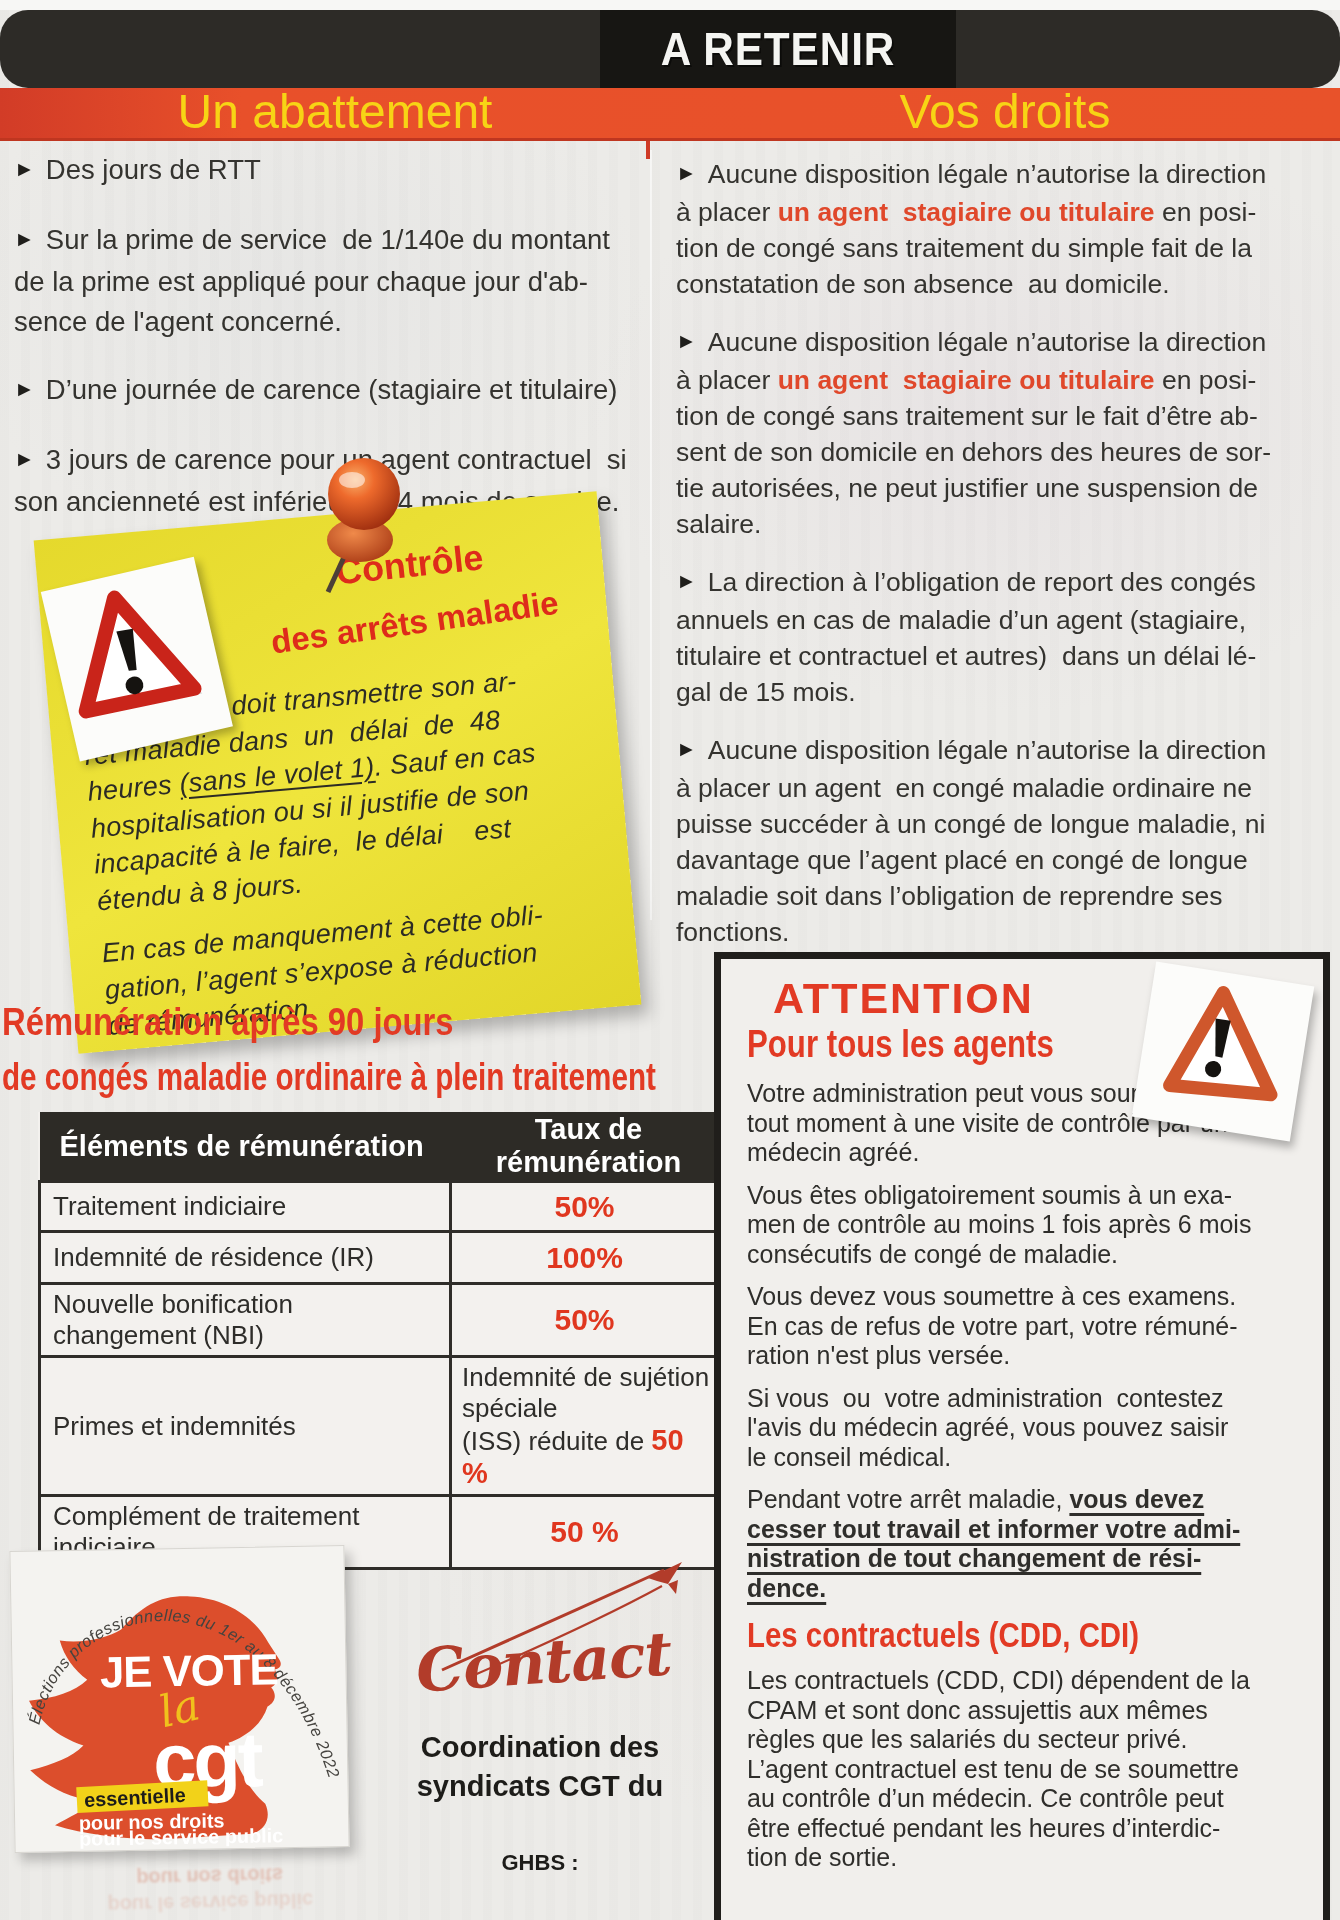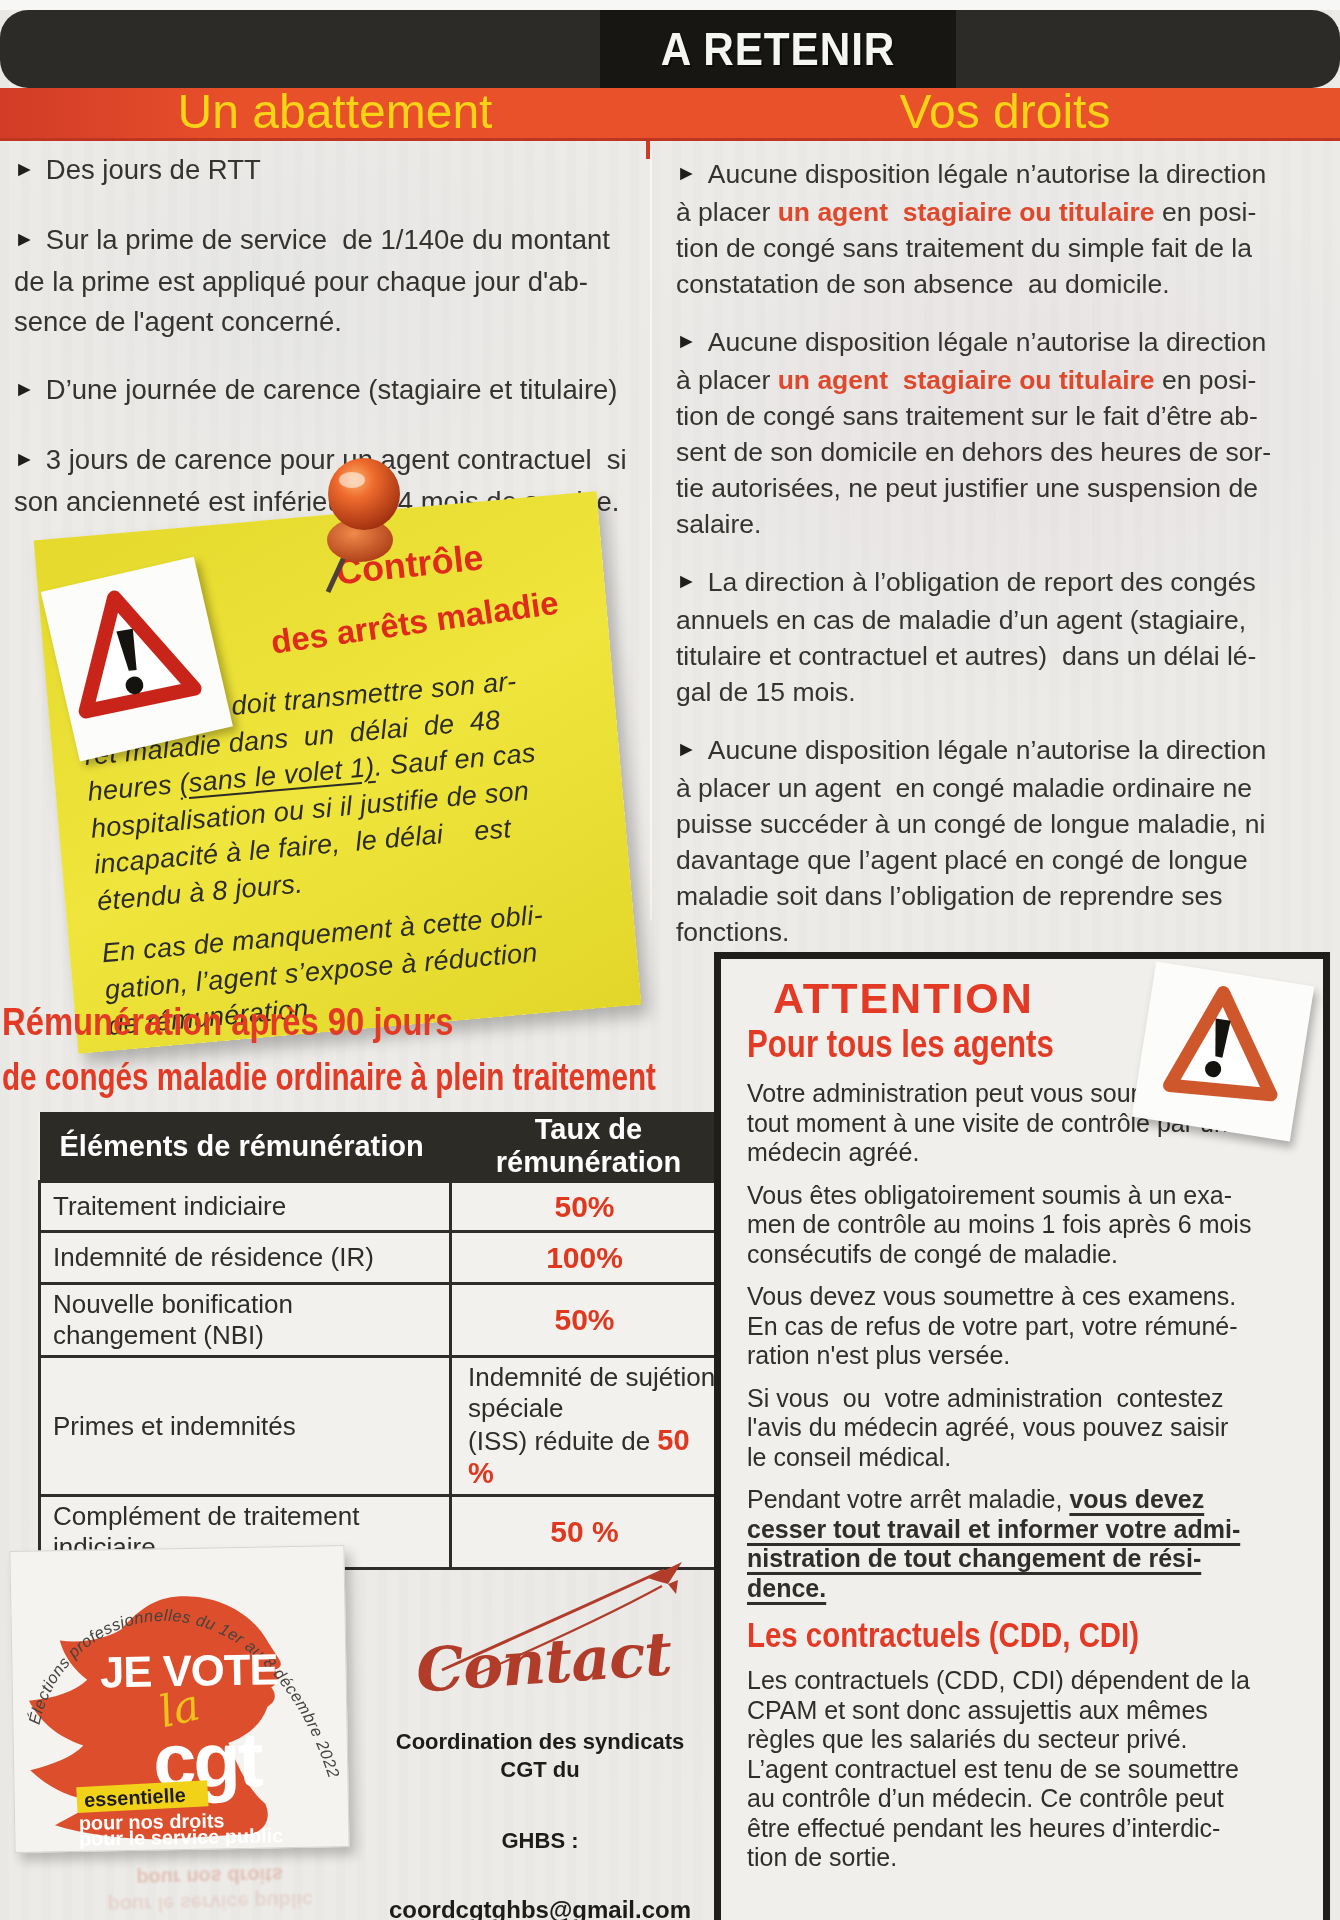--- a/index.html
+++ b/index.html
@@ -53,35 +53,35 @@
   .h1line .in{transform:scaleX(.84);}
   .h2line{top:1056px;font-size:38px;}
   .h2line .in{transform:scaleX(.78);}
   table.rates{position:absolute;left:2px;top:1112px;width:690px;border-collapse:collapse;background:#f3f1ee;
     font-size:26px;color:#2e2d2a;margin-left:36px;}
   table.rates th{background:#2d2b26;color:#fff;font-size:29px;font-weight:bold;height:48px;border:0;}
   table.rates th.c1{text-align:left;padding-left:20px;width:390px;}
   table.rates th.c2{text-align:center;}
   table.rates td{border:3px solid #2f2d29;padding:4px 8px 4px 12px;vertical-align:middle;}
   table.rates td.val{text-align:center;color:#e0371f;font-weight:bold;font-size:30px;padding-left:0;}
-  table.rates td.val-mixed{font-size:26px;color:#2e2d2a;font-weight:normal;padding-left:16px;}
+  table.rates td.val-mixed{font-size:26px;color:#2e2d2a;font-weight:normal;padding-left:10px;}
   .val-red{color:#e0371f;font-weight:bold;font-size:29px;}
   .tr-r1{height:50px}.tr-r2{height:52px}.tr-r3{height:82px}.tr-r4{height:60px}.tr-r5{height:92px}.tr-r6{height:52px}
   
   .cgt-card{position:absolute;left:12px;top:1548px;width:333px;height:300px;background:#f4f3f0;
     border:1px solid #d7d5d0;box-shadow:6px 8px 12px rgba(0,0,0,.22);transform:rotate(-1deg);}
   .ghost{position:absolute;left:60px;top:1864px;width:300px;transform:scaleY(-1) rotate(1.5deg);
     opacity:.32;filter:blur(1.2px);color:#cf6a4e;font-weight:bold;font-size:20px;line-height:26px;text-align:center;}
   .ghost .g2{opacity:.55;}
   
   .contact-art{position:absolute;left:412px;top:1548px;width:285px;height:155px;}
   .contact-script{position:absolute;left:4px;bottom:6px;font-family:"DejaVu Serif",serif;font-style:italic;
     font-weight:bold;font-size:60px;color:#b23c2a;transform:rotate(-4deg);letter-spacing:-1px;}
   .contact-block{position:absolute;left:370px;top:1728px;width:340px;text-align:center;color:#1d1c19;font-weight:bold;}
-  .contact-l1{font-size:22px;line-height:28px;}
+  .contact-l1{font-size:29px;line-height:39px;}
   .contact-l2{font-size:22px;margin-top:44px;}
   .contact-email{font-size:24px;margin-top:42px;}
   
   .att-box{position:absolute;left:714px;top:952px;width:616px;height:1098px;box-sizing:border-box;
     border:7px solid #201e1b;background:#f1efec;padding:14px 24px 0 26px;overflow:hidden;}
   .att-t1{font-size:43px;line-height:46px;font-weight:bold;color:#e23a24;letter-spacing:2px;margin:2px 0 0 26px;}
   .att-t2{font-size:39px;line-height:42px;font-weight:bold;color:#e23a24;margin:2px 0 14px 0;white-space:nowrap;}
   .att-t2 .in{display:inline-block;transform:scaleX(.8);transform-origin:left center;}
   .att-box p{font-size:25px;line-height:29.5px;margin:0 0 13px 0;color:#2f2e2b;}
   .att-bold-u{font-weight:bold;text-decoration:underline;text-decoration-thickness:2.5px;text-underline-offset:5px;}

